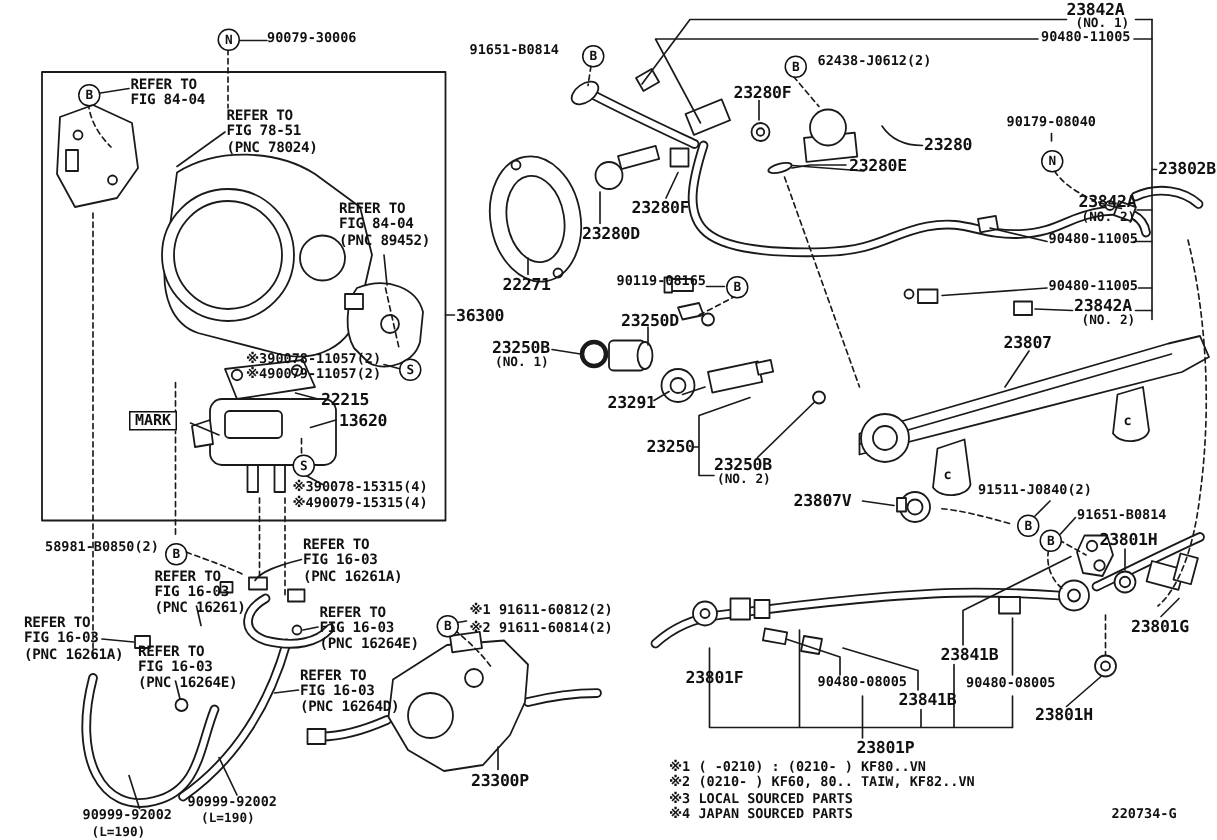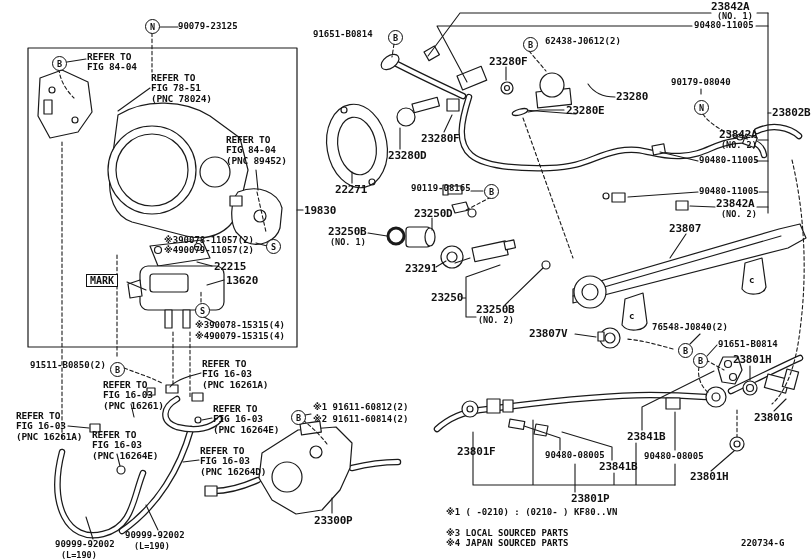--- a/index.html
+++ b/index.html
@@ -252,21 +252,21 @@
   <div class="circ" style="left:388px;top:30px">B</div>
   <div class="circ" style="left:523px;top:37px">B</div>
   <div class="circ" style="left:484px;top:184px">B</div>
   <div class="circ" style="left:694px;top:100px">N</div>
   <div class="circ" style="left:291px;top:410px">B</div>
   <div class="circ" style="left:678px;top:343px">B</div>
   <div class="circ" style="left:693px;top:353px">B</div>
 
   <div class="markbox" style="left:86px;top:274px">MARK</div>
 
-  <div class="lbl pn-lg" style="left:304px;top:205px">19830</div>
+  <div class="lbl pn-lg" style="left:304px;top:205px">36300</div>
   <div class="lbl pn-lg" style="left:335px;top:184px">22271</div>
   <div class="lbl pn-lg" style="left:214px;top:261px">22215</div>
   <div class="lbl pn-lg" style="left:226px;top:275px">13620</div>
   <div class="lbl pn-lg" style="left:616px;top:91px">23280</div>
   <div class="lbl pn-lg" style="left:388px;top:150px">23280D</div>
   <div class="lbl pn-lg" style="left:566px;top:105px">23280E</div>
   <div class="lbl pn-lg" style="left:489px;top:56px">23280F</div>
   <div class="lbl pn-lg" style="left:421px;top:133px">23280F</div>
   <div class="lbl pn-lg" style="left:414px;top:208px">23250D</div>
   <div class="lbl pn-lg" style="left:328px;top:226px">23250B</div>
@@ -286,30 +286,30 @@
   <div class="lbl pn-xs" style="left:721px;top:210px">(NO. 2)</div>
   <div class="lbl pn-lg" style="left:733px;top:354px">23801H</div>
   <div class="lbl pn-lg" style="left:754px;top:412px">23801G</div>
   <div class="lbl pn-lg" style="left:457px;top:446px">23801F</div>
   <div class="lbl pn-lg" style="left:627px;top:431px">23841B</div>
   <div class="lbl pn-lg" style="left:599px;top:461px">23841B</div>
   <div class="lbl pn-lg" style="left:690px;top:471px">23801H</div>
   <div class="lbl pn-lg" style="left:571px;top:493px">23801P</div>
   <div class="lbl pn-lg" style="left:314px;top:515px">23300P</div>
 
-  <div class="lbl pn-sm" style="left:178px;top:22px">90079-23125</div>
+  <div class="lbl pn-sm" style="left:178px;top:22px">90079-30006</div>
   <div class="lbl pn-sm" style="left:313px;top:30px">91651-B0814</div>
   <div class="lbl pn-sm" style="left:545px;top:37px">62438-J0612(2)</div>
   <div class="lbl pn-sm" style="left:694px;top:21px">90480-11005</div>
   <div class="lbl pn-sm" style="left:671px;top:78px">90179-08040</div>
   <div class="lbl pn-sm" style="left:699px;top:156px">90480-11005</div>
   <div class="lbl pn-sm" style="left:411px;top:184px">90119-08165</div>
   <div class="lbl pn-sm" style="left:699px;top:187px">90480-11005</div>
-  <div class="lbl pn-sm" style="left:30px;top:361px">91511-B0850(2)</div>
-  <div class="lbl pn-sm" style="left:652px;top:323px">76548-J0840(2)</div>
+  <div class="lbl pn-sm" style="left:30px;top:361px">58981-B0850(2)</div>
+  <div class="lbl pn-sm" style="left:652px;top:323px">91511-J0840(2)</div>
   <div class="lbl pn-sm" style="left:718px;top:340px">91651-B0814</div>
   <div class="lbl pn-sm" style="left:545px;top:451px">90480-08005</div>
   <div class="lbl pn-sm" style="left:644px;top:452px">90480-08005</div>
   <div class="lbl pn-sm" style="left:125px;top:531px">90999-92002</div>
   <div class="lbl pn-xs" style="left:134px;top:542px">(L=190)</div>
   <div class="lbl pn-sm" style="left:55px;top:540px">90999-92002</div>
   <div class="lbl pn-xs" style="left:61px;top:551px">(L=190)</div>
   <div class="lbl pn-sm" style="left:313px;top:403px">※1 91611-60812(2)</div>
   <div class="lbl pn-sm" style="left:313px;top:415px">※2 91611-60814(2)</div>
 
@@ -339,17 +339,18 @@
 FIG 16-03
 (PNC 16264E)</div>
   <div class="lbl ref" style="left:92px;top:430px">REFER TO
 FIG 16-03
 (PNC 16264E)</div>
   <div class="lbl ref" style="left:200px;top:446px">REFER TO
 FIG 16-03
 (PNC 16264D)</div>
 
   <div class="lbl fn" style="left:446px;top:508px">※1 (    -0210) : (0210-    ) KF80..VN</div>
+  <div class="lbl fn" style="left:446px;top:518px">※2 (0210-    ) KF60, 80.. TAIW, KF82..VN</div>
   <div class="lbl fn" style="left:446px;top:529px">※3 LOCAL SOURCED PARTS</div>
   <div class="lbl fn" style="left:446px;top:539px">※4 JAPAN SOURCED PARTS</div>
   <div class="lbl fn" style="left:741px;top:539px">220734-G</div>
 
 </div>
 
 </body></html>

